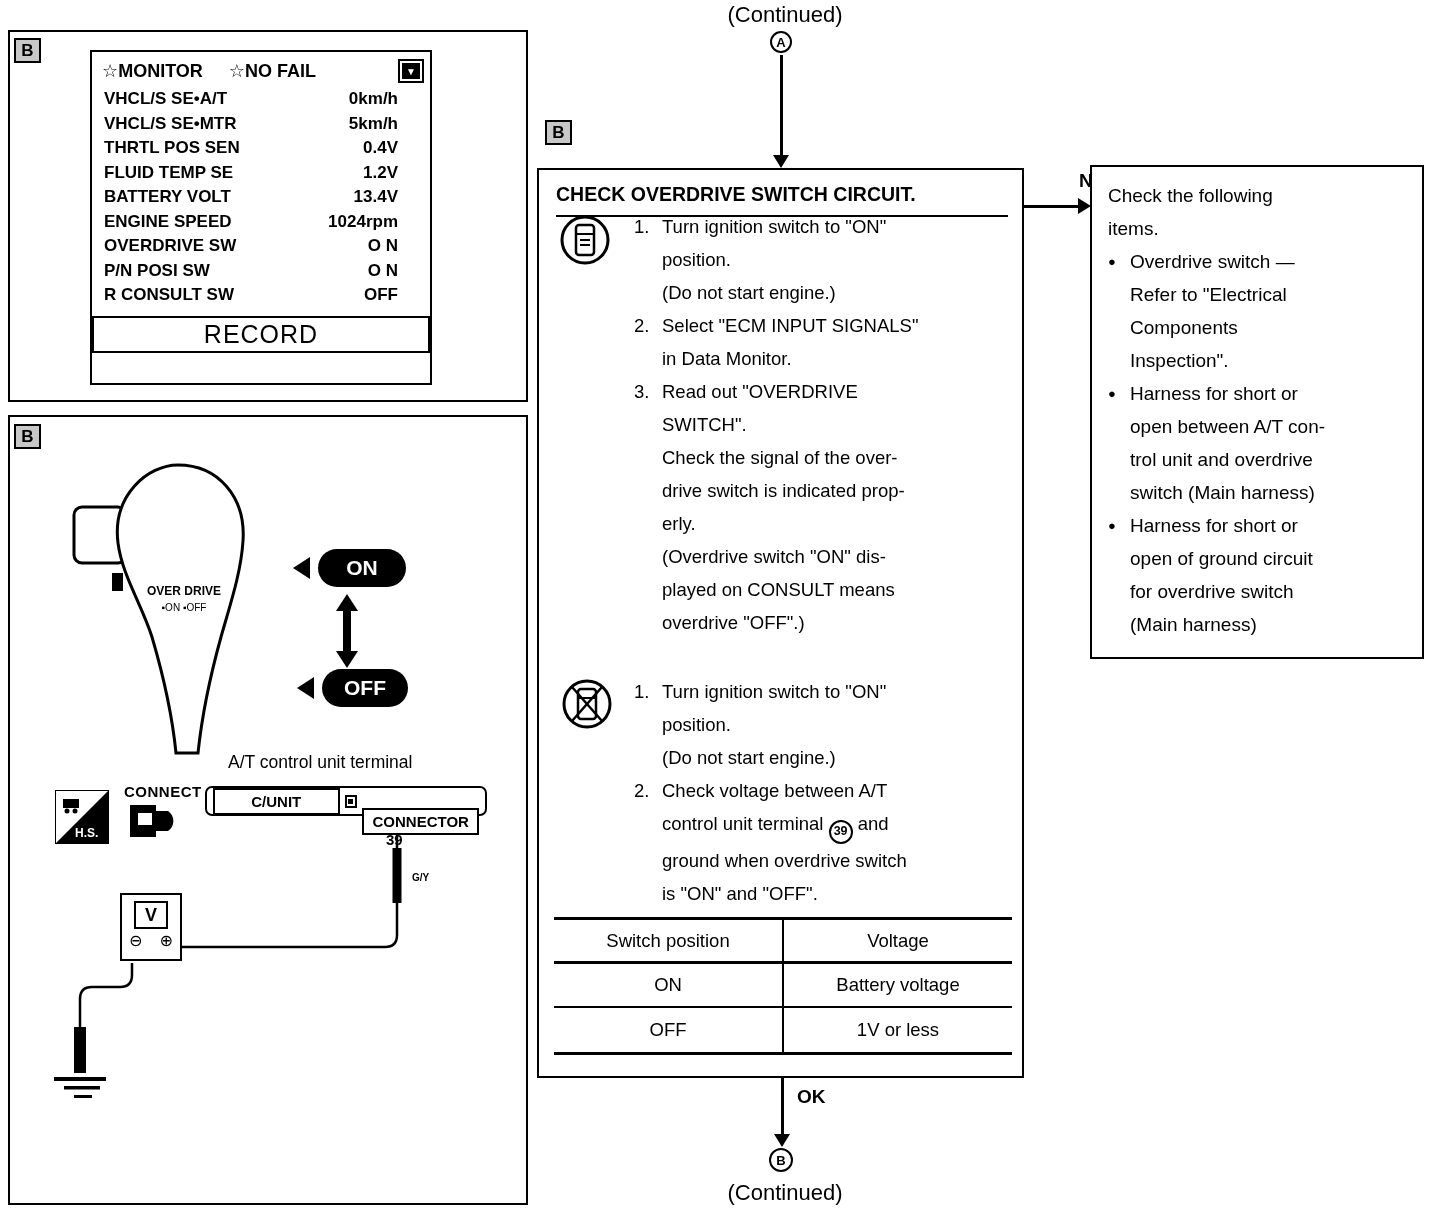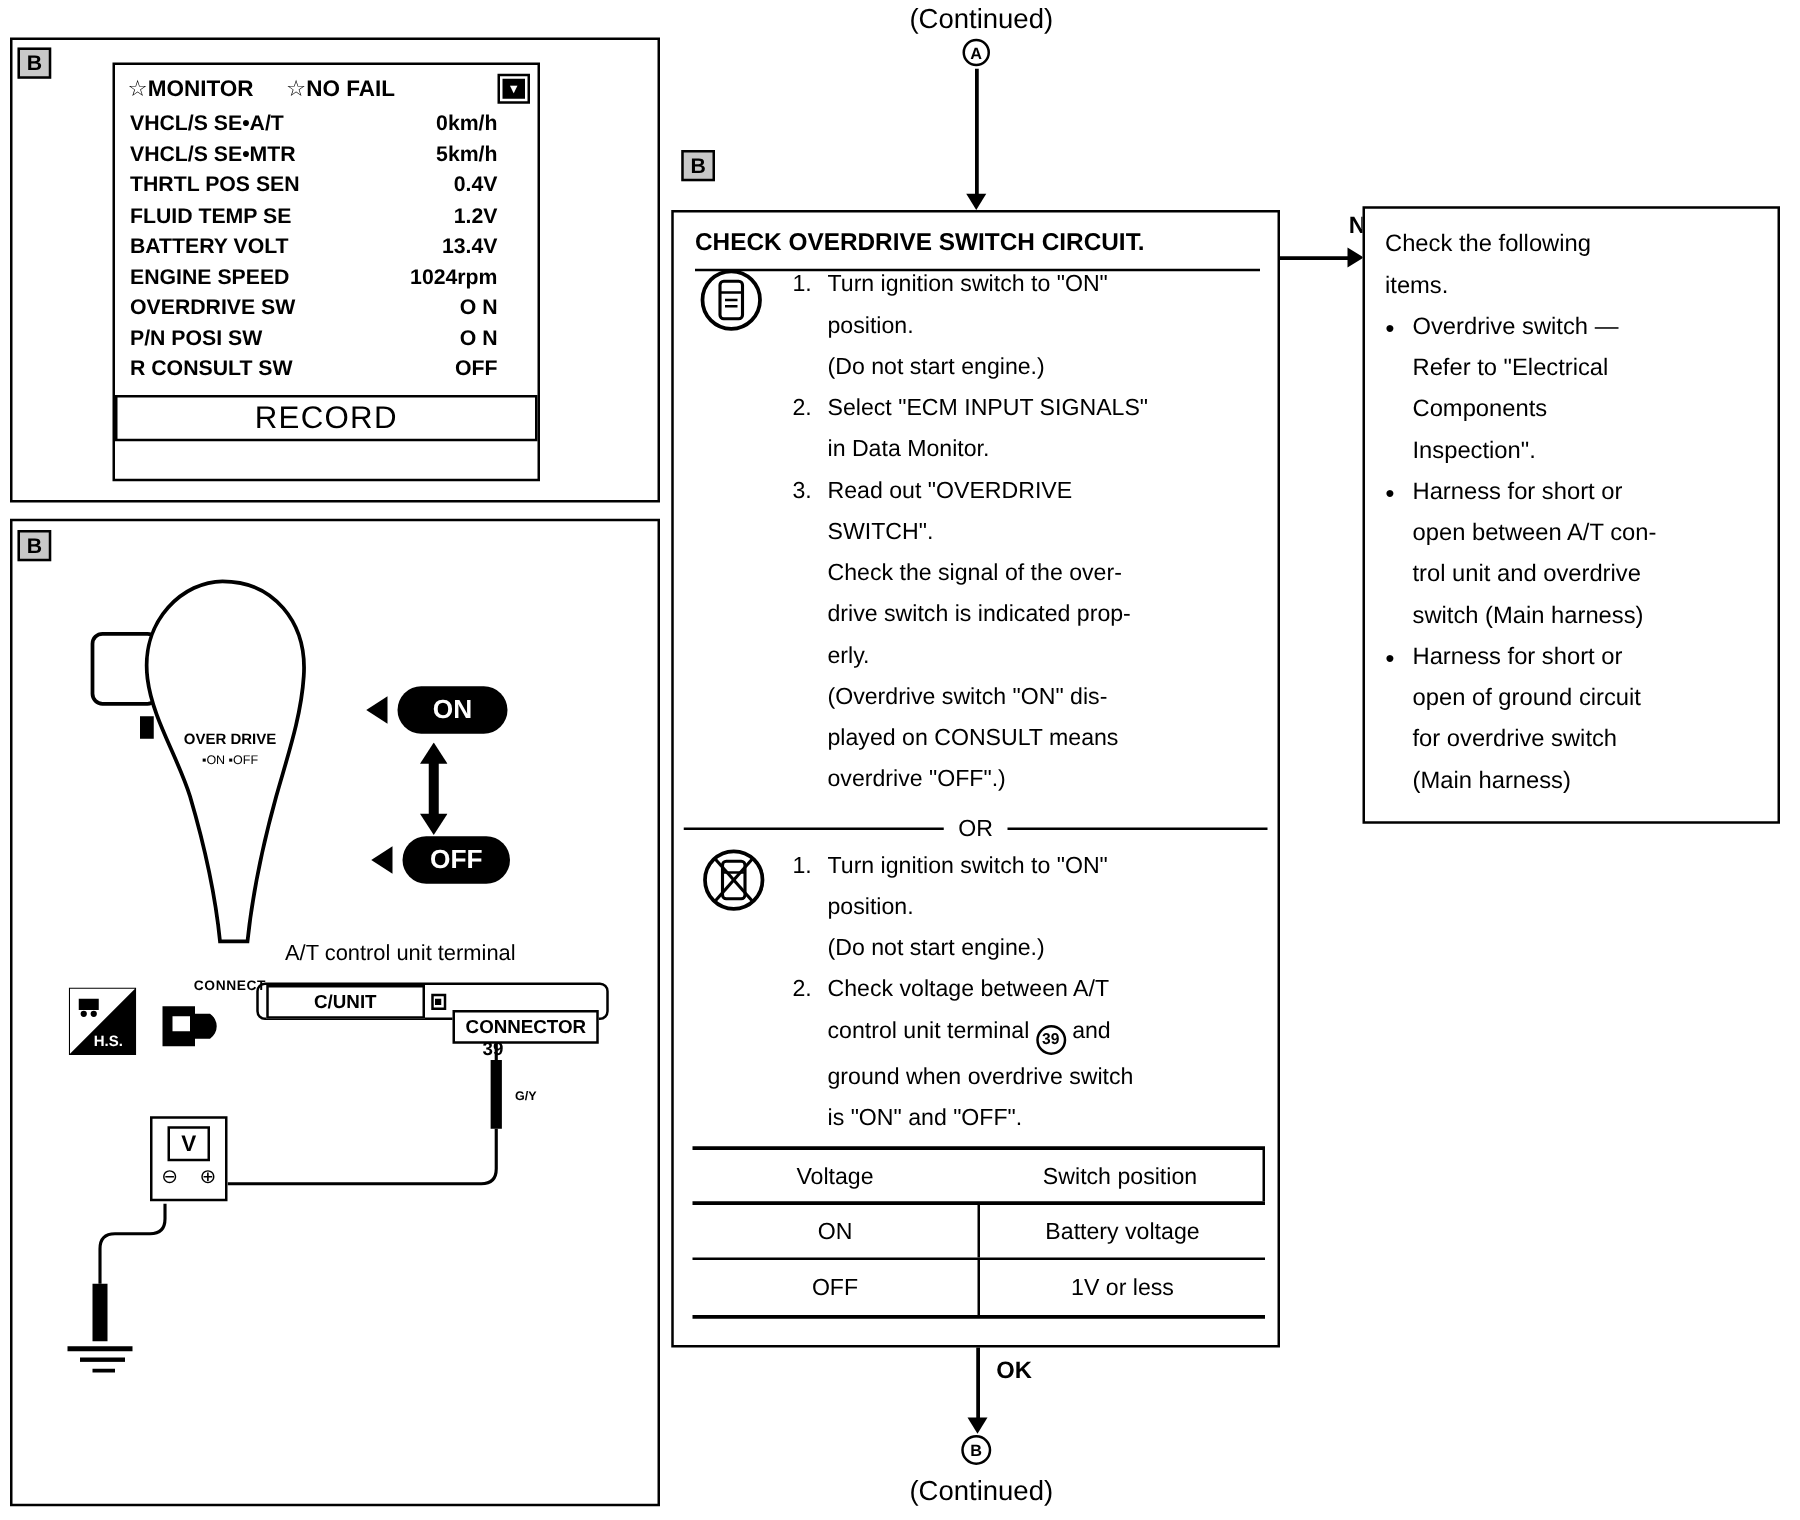--- a/index.html
+++ b/index.html
@@ -61,21 +61,21 @@
   .tbl .tcell.first{border-right:2.5px solid #000;}
   
   .ngp{padding:12px 14px 0 16px;font-size:19px;line-height:33px;}
   .ngp .intro{white-space:pre-line;}
   .bul{display:flex;}
   .bul .dot{width:22px;flex:0 0 22px;font-size:13px;line-height:33px;}
   .bul .btxt{white-space:pre-line;}
   .smallcap{position:absolute;font-size:17.5px;}
   .gy{position:absolute;font-weight:bold;font-size:10px;}
   .n39{position:absolute;font-weight:bold;font-size:15px;}
-  .connect-lbl{position:absolute;font-weight:bold;font-size:11px;letter-spacing:.5px;margin-left:31px;}
+  .connect-lbl{position:absolute;font-weight:bold;font-size:15px;letter-spacing:.5px;}
 </style>
 </head>
 <body>
 
 <div id="page">
 
   <div class="box" style="left:8px;top:30px;width:520px;height:372px;"></div>
   <div class="bmark" style="left:14px;top:38px;">B</div>
 
   <div class="box" style="left:90px;top:50px;width:342px;height:335px;border-width:2px;">
@@ -231,25 +231,20 @@
 SWITCH".
 Check the signal of the over-
 drive switch is indicated prop-
 erly.
 (Overdrive switch "ON" dis-
 played on CONSULT means
 overdrive "OFF".)</span>
         </div>
     </div>
 
-    <div class="ordiv" style="top:482px;">
-      <span class="rule"></span>
-      <span>OR</span>
-      <span class="rule"></span>
-    </div>
 
     <svg class="abs" style="left:22px;top:508px;" width="52" height="52" viewBox="0 0 52 52">
       <circle cx="26" cy="26" r="23" fill="#fff" stroke="#000" stroke-width="3"></circle>
       <rect x="17" y="11" width="18" height="30" rx="3" fill="#fff" stroke="#000" stroke-width="2.5"></rect>
       <line x1="17" y1="20" x2="35" y2="20" stroke="#000" stroke-width="2"></line>
       <line x1="11" y1="9" x2="41" y2="43" stroke="#000" stroke-width="2.5"></line>
       <line x1="41" y1="9" x2="11" y2="43" stroke="#000" stroke-width="2.5"></line>
     </svg>
 
     <div class="steps" style="left:95px;top:505px;width:378px;">
@@ -263,22 +258,22 @@
           <span class="num">2.</span>
           <span class="txt"><span>Check voltage between A/T
 control unit terminal </span><span class="circ39"><span>39</span></span><span> and
 ground when overdrive switch
 is "ON" and "OFF".</span></span>
         </div>
     </div>
 
     <div class="tbl" style="left:15px;top:747px;width:458px;">
       <div class="trow hdr">
+        <div class="tcell first">Switch position</div>
         <div class="tcell">Voltage</div>
-        <div class="tcell first">Switch position</div>
       </div>
       <div class="trow mid">
         <div class="tcell first">ON</div>
         <div class="tcell">Battery voltage</div>
       </div>
       <div class="trow">
         <div class="tcell first">OFF</div>
         <div class="tcell">1V or less</div>
       </div>
     </div>

